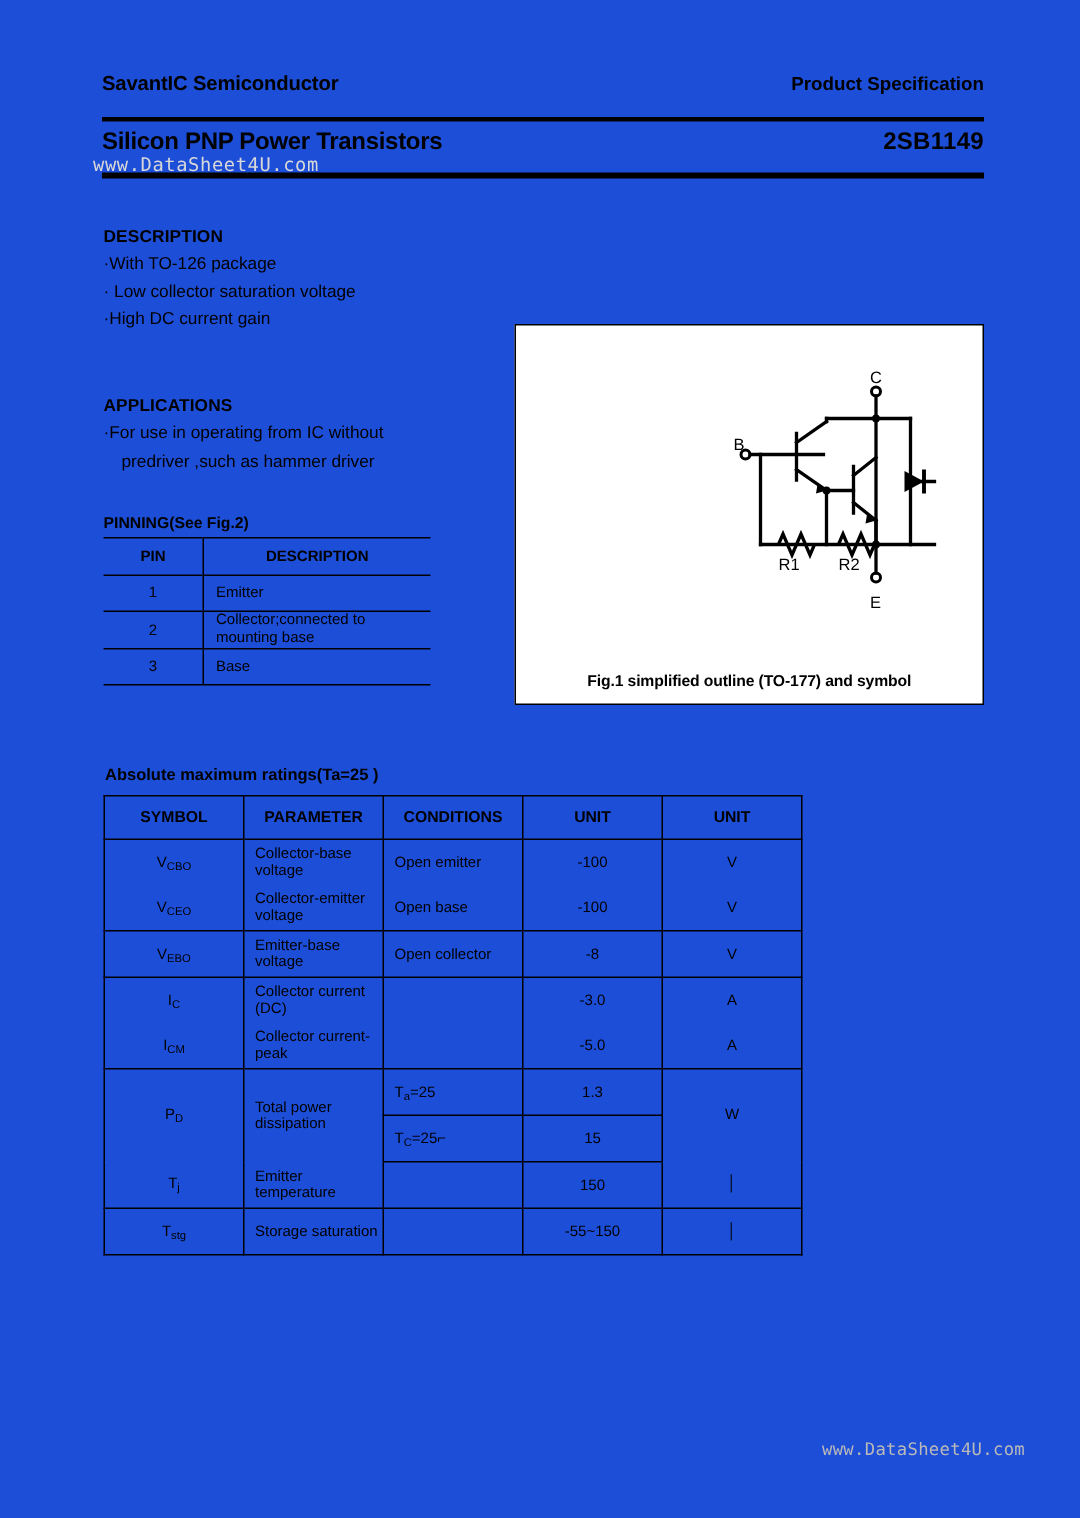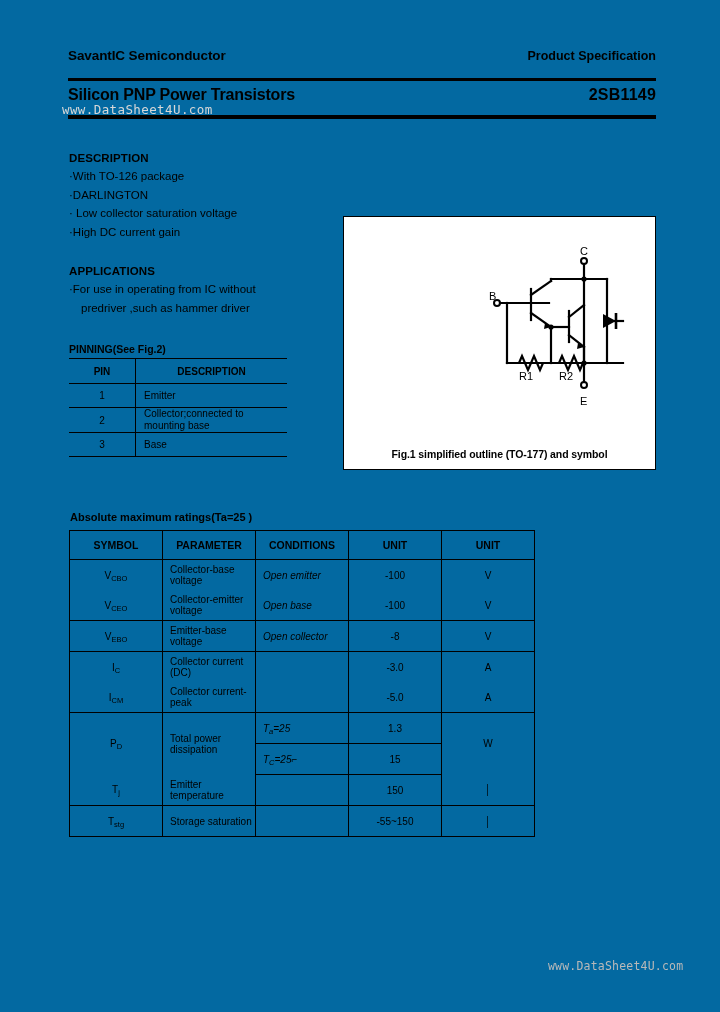--- a/index.html
+++ b/index.html
@@ -14,21 +14,21 @@
     font-family: "Liberation Sans", sans-serif;
     color: #000000;
     overflow: hidden;
   }
 
   .page {
     position: absolute;
     left: 0; top: 0;
     width: 720px;
     height: 1012px;
-    background: #0369a1;
+    background: #1d4ed8;
   }
 
   
   .header-row {
     position: absolute;
     left: 68px;
     top: 48px;
     width: 588px;
     display: flex;
     justify-content: space-between;
@@ -329,21 +329,20 @@
     text-align: center;
     width: 74px;
   }
   table.amr td.par {
     padding-left: 7px;
     width: 145px;
   }
   table.amr td.cond {
     padding-left: 7px;
     width: 237px;
-    font-style: italic;
   }
   table.amr td.val {
     text-align: center;
     width: 65px;
   }
   table.amr td.unit {
     text-align: center;
     width: 64px;
   }
   table.amr tr.rule-under td { border-bottom: 1px solid #000; }
@@ -376,21 +375,20 @@
     <div class="title-right">2SB1149</div>
   </div>
   <div class="rule-bottom"></div>
 
   <div class="wm-title">www.DataSheet4U.com</div>
   <div class="wm-foot">www.DataSheet4U.com</div>
 
   <div class="sec-desc">
     <div class="sec-head">DESCRIPTION</div>
     <div class="bullet-line">·With TO-126 package</div>
-    <div class="bullet-line">·DARLINGTON</div>
     <div class="bullet-line">· Low collector saturation voltage</div>
     <div class="bullet-line">·High DC current gain</div>
   </div>
 
   <div class="sec-apps">
     <div class="sec-head">APPLICATIONS</div>
     <div class="bullet-line">·For use in operating from IC without</div>
     <div class="bullet-line apps-line2">predriver ,such as hammer driver</div>
   </div>
 

